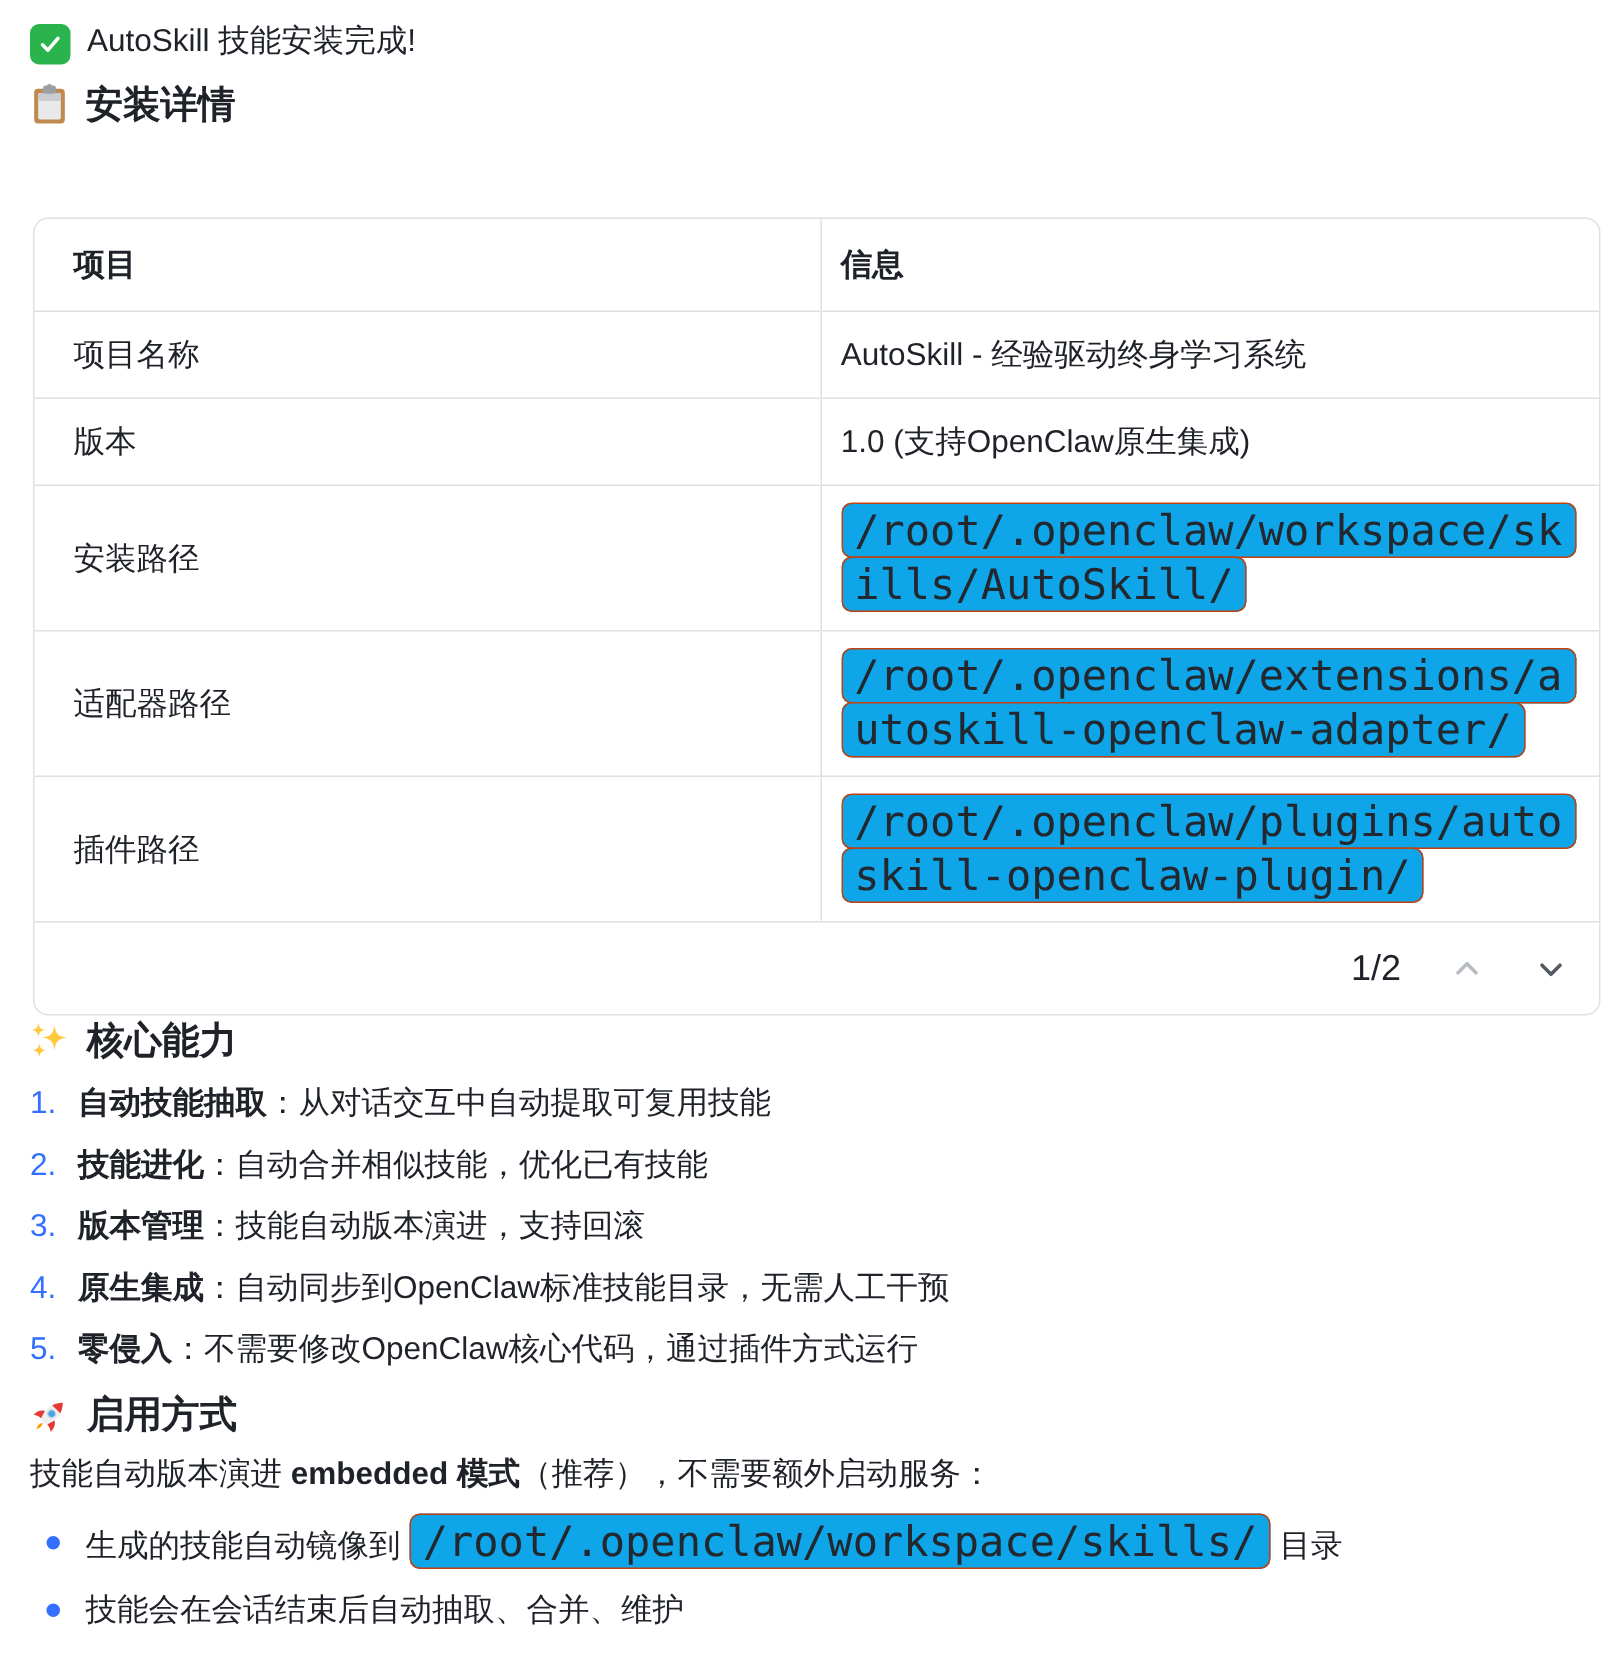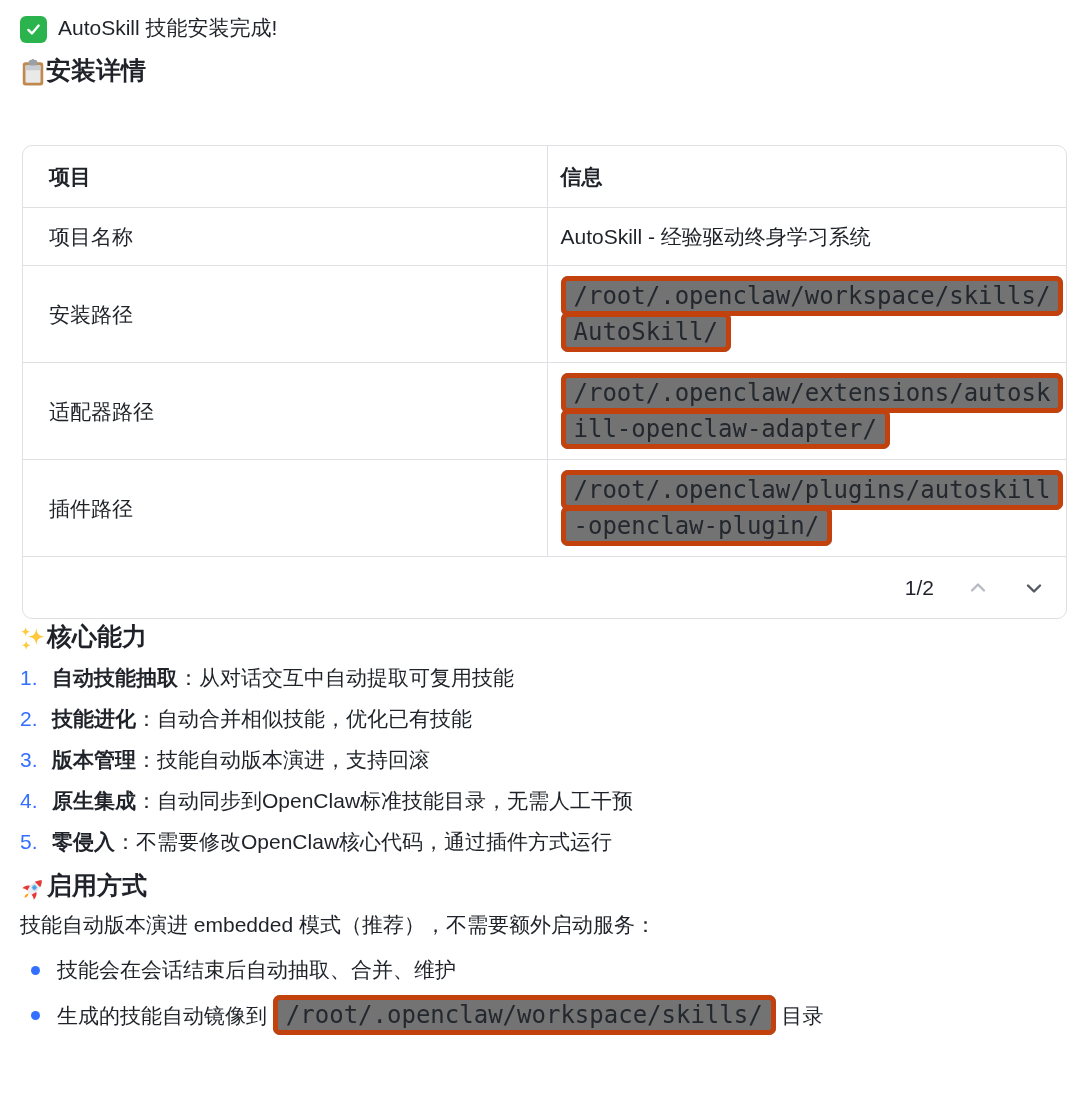--- a/index.html
+++ b/index.html
@@ -10,55 +10,55 @@
     padding:13px 14px 0 20px;
     font-size:21px;
   }
   .row { display:flex; align-items:flex-end; }
   .status-line { gap:11px; line-height:30px; }
   .icon { display:inline-flex; flex:0 0 auto; }
   .check-badge {
     width:27px; height:27px; border-radius:6px; background:#2bb44e;
     display:inline-flex; align-items:center; justify-content:center;
   }
-  h2.sec { font-size:25px; font-weight:700; line-height:34px; display:flex; align-items:flex-end; }
+  h2.sec { font-size:25px; font-weight:700; line-height:34px; display:flex; align-items:center; gap:11px; }
   .h-install { margin-top:10px; }
   .tablewrap {
     margin-top:58px; margin-left:2px; width:1045px;
     border:1px solid #dee0e3; border-radius:10px; overflow:hidden; background:#fff;
   }
   table { width:100%; border-collapse:collapse; table-layout:fixed; }
   th,td { text-align:left; vertical-align:middle; font-size:21px; }
   th.c1,td.c1 { width:524px; padding:15px 14px 15px 26px; }
   th.c2,td.c2 { padding:15px 14px 15px 13px; border-left:1px solid #dee0e3; }
   th { font-weight:700; padding-top:17px !important; padding-bottom:17px !important; }
   tr { border-bottom:1px solid #dee0e3; }
   tr.footer-row { border-bottom:none; }
   td,th { line-height:27px; }
   .code-inline {
     font-family:"DejaVu Sans Mono","Liberation Mono",monospace;
-    font-size:24px; line-height:36px; color:#23272e;
-    background:#737373; border:5px solid #c2410c; border-radius:7px;
+    font-size:28px; line-height:36px; color:#23272e;
+    background:#0ea5e9; border:1px solid #c2410c; border-radius:7px;
     padding:1px 8px; word-break:break-all;
     -webkit-box-decoration-break:clone; box-decoration-break:clone;
   }
   td.codecell { padding-top:12px; padding-bottom:12px; }
   .pager { display:flex; justify-content:flex-end; align-items:center; gap:32px; padding:17px 20px 17px 14px; }
-  .pagenum { font-size:21px; color:#1f2329; }
+  .pagenum { font-size:24px; color:#1f2329; }
   .chev { display:inline-flex; cursor:pointer; }
   .chev.up { color:#b7bbc2; }
   .chev.down { color:#545a63; }
   .h-core { }
   ol.numlist { list-style:none; margin-top:10px; }
   ol.numlist li { display:flex; line-height:30px; margin-bottom:11px; }
   .li-num { color:#3370ff; margin-right:8px; min-width:24px; }
   .li-term { font-weight:700; }
   .h-enable { margin-top:8px; }
   p.enable-desc { margin-top:9px; line-height:28px; }
-  .bold { font-weight:400;text-align:center; }
+  .bold { font-weight:700;text-align:center; }
   ul.bullets { list-style:none; margin-top:12px; }
   ul.bullets li { display:flex; align-items:center; margin-bottom:7px; min-height:38px; }
   .dot { width:9px; height:9px; border-radius:50%; background:#3370ff; margin:0 17px 0 11px; flex:0 0 auto; }
 </style>
 </head>
 <body>
 
 <div class="row status-line">
   <span class="icon check-badge">
     <svg width="19" height="19" viewBox="0 0 24 24" fill="none">
@@ -86,20 +86,24 @@
     <thead>
       <tr>
         <th class="c1">项目</th>
         <th class="c2">信息</th>
       </tr>
     </thead>
     <tbody>
       <tr>
         <td class="c1">项目名称</td>
         <td class="c2"><span>AutoSkill - 经验驱动终身学习系统</span></td>
+      </tr>
+      <tr>
+        <td class="c1">版本</td>
+        <td class="c2"><span>1.0 (支持OpenClaw原生集成)</span></td>
       </tr>
       <tr>
         <td class="c1">安装路径</td>
         <td class="c2 codecell"><code class="code-inline">/root/.openclaw/workspace/skills/AutoSkill/</code></td>
       </tr>
       <tr>
         <td class="c1">适配器路径</td>
         <td class="c2 codecell"><code class="code-inline">/root/.openclaw/extensions/autoskill-openclaw-adapter/</code></td>
       </tr>
       <tr>
@@ -175,19 +179,19 @@
     </svg>
   </span>
   <span>启用方式</span>
 </h2>
 
 <p class="enable-desc"><span>技能自动版本演进 </span><span class="bold">embedded 模式</span><span>（推荐），不需要额外启动服务：</span></p>
 
 <ul class="bullets">
   <li>
     <span class="dot"></span>
-    <span>技能会在会话结束后自动抽取、合并、维护</span>
+    <span><span>生成的技能自动镜像到 </span><code class="code-inline">/root/.openclaw/workspace/skills/</code><span> 目录</span></span>
   </li>
   <li>
     <span class="dot"></span>
-    <span><span>生成的技能自动镜像到 </span><code class="code-inline">/root/.openclaw/workspace/skills/</code><span> 目录</span></span>
+    <span>技能会在会话结束后自动抽取、合并、维护</span>
   </li>
 </ul>
 
 </body></html>

